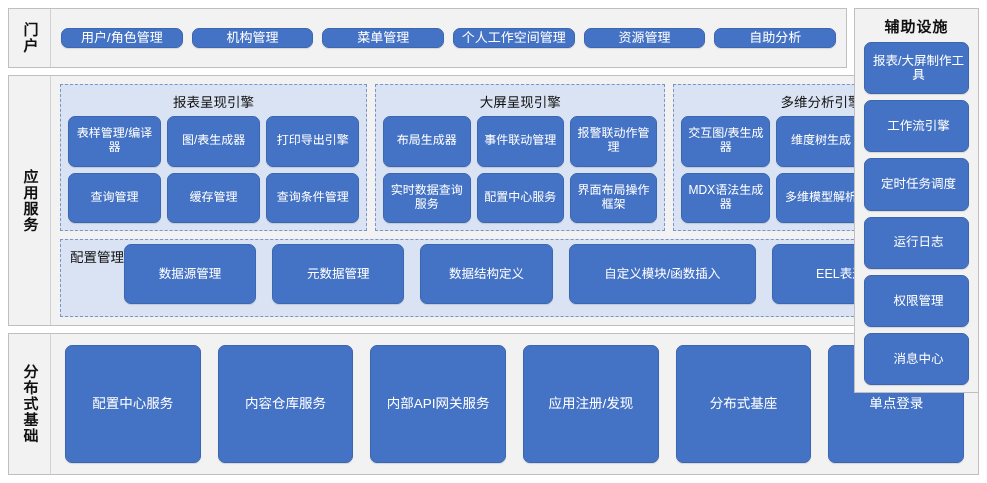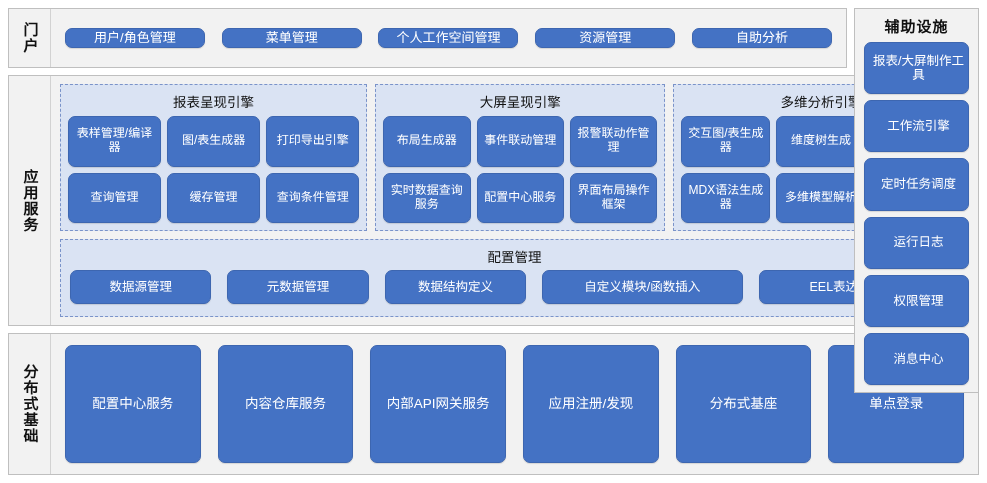--- a/index.html
+++ b/index.html
@@ -181,21 +181,21 @@
     font-size: 12px;
   }
 
   
   #config-panel {
     flex: 0 0 78px;
     background: #dae3f3;
     border: 1px dashed #7a93c9;
     box-sizing: border-box;
     display: flex;
-    flex-direction: column;
+    flex-direction: row;
     padding: 4px 9px 12px 9px;
   }
   #config-title {
     text-align: center;
     font-size: 13.5px;
     color: #111111;
     padding: 2px 0 4px 0;
     flex: 0 0 auto;
   }
   #config-items {
@@ -232,20 +232,21 @@
 <body>
 
 <div id="diagram">
 
   <div id="portal-section">
 
     <div id="portal-box" class="outer-box">
       <div class="side-label two-col">门户</div>
       <div id="portal-items">
         <div class="pill">用户/角色管理</div>
+        <div class="pill">机构管理</div>
         <div class="pill">菜单管理</div>
         <div class="pill">个人工作空间管理</div>
         <div class="pill">资源管理</div>
         <div class="pill">自助分析</div>
       </div>
     </div>
 
     <div id="aux-placeholder" style="flex:0 0 125px;"></div>
   </div>
 

